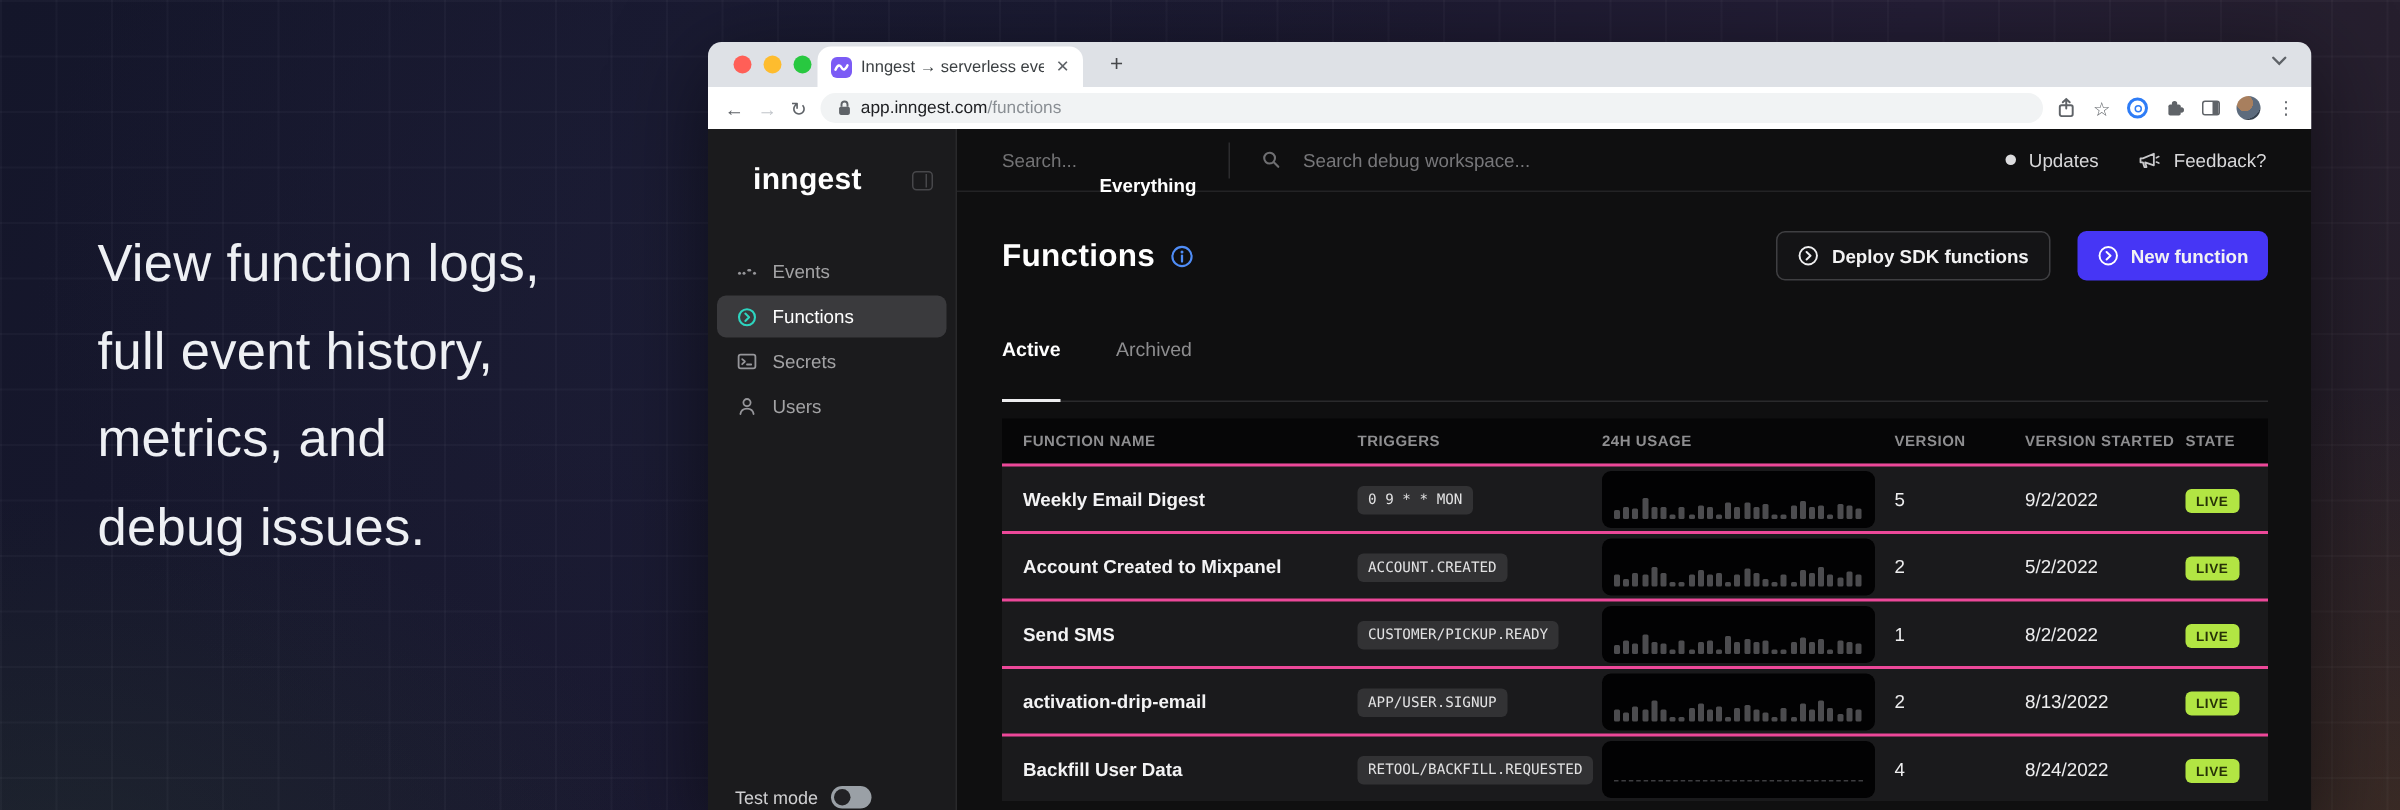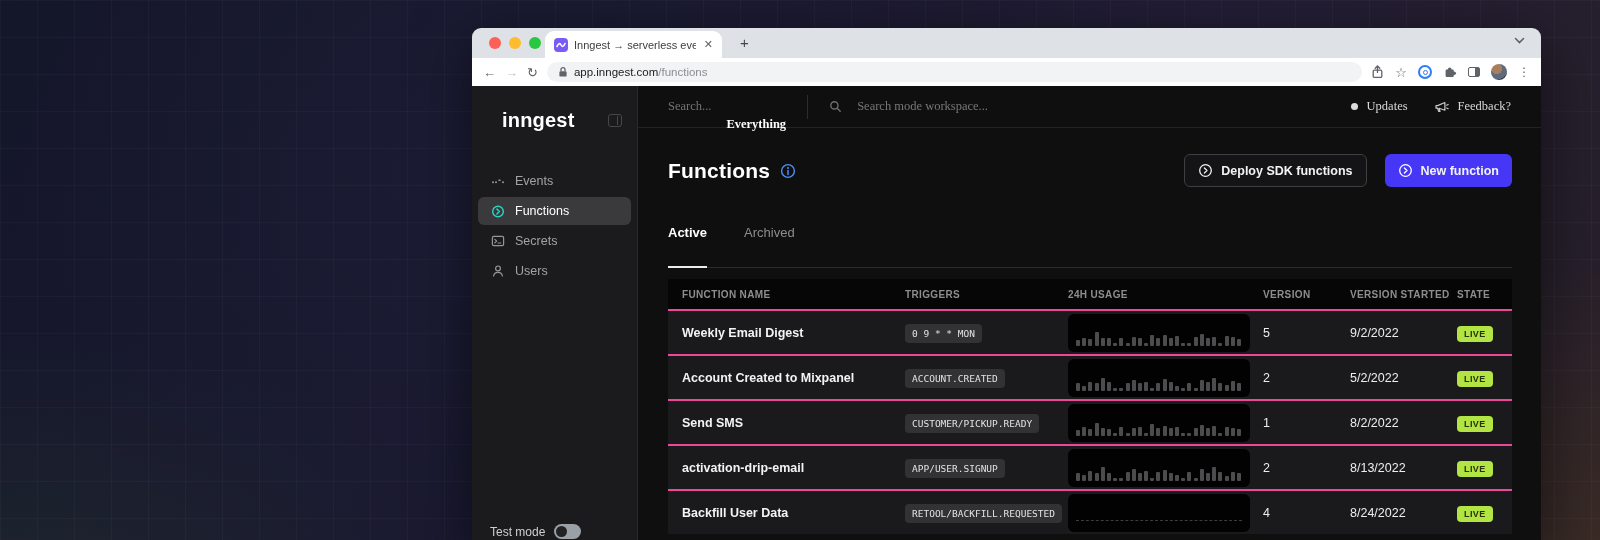--- a/index.html
+++ b/index.html
@@ -75,21 +75,21 @@
   .nav-item.active { background:#3a3a3d; color:#fff; font-weight:500; }
   .nav-ic { width:14px; height:14px; display:flex; align-items:center; justify-content:center; }
   .side-foot { margin-top:auto; padding:0 12px 9px 18px; display:flex; align-items:center; gap:9px; }
   .side-foot span { color:#cfcfd1; font-size:12px; }
   .toggle { width:27px; height:15px; border-radius:8px; background:#9aa0a6; position:relative; }
   .toggle::after { content:""; position:absolute; left:2px; top:2px; width:11px; height:11px;
     border-radius:50%; background:#222225; }
 
   .mainpane { flex:1; display:flex; flex-direction:column; min-width:0; }
   .topbar { height:42px; flex:0 0 42px; border-bottom:1px solid #232325; display:flex;
-    align-items:center; padding:12px 30px; gap:15px;font-family:Liberation Serif, serif; }
+    align-items:center; padding:12px 30px; gap:15px; }
   .tb-search { color:#737375; font-size:12.5px; }
   .tb-scope { color:#fff; font-size:12.5px; font-weight:700;margin-top:35px; }
   .tb-div { width:1px; height:24px; background:#2c2c2e; margin:0 6px; }
   .tb-ph { color:#77777a; font-size:12.5px; }
   .tb-right { margin-left:auto; display:flex; align-items:center; gap:26px; }
   .tb-chip { display:flex; align-items:center; gap:9px; color:#d8d8da; font-size:12.5px; }
   .dot { width:7px; height:7px; border-radius:50%; background:#dcdcde; }
 
   .content { flex:1; padding:0 29px 0 30px; min-height:0; }
   .page-head { margin-top:26px; height:33px; display:flex; align-items:center; }
@@ -122,20 +122,26 @@
   .live { display:inline-block; border-radius:4px; padding:3px 7px; font-size:9px; font-weight:700;
     letter-spacing:.4px; }
 
   svg { display:block; }
 </style>
 </head>
 <body>
 
 <div class="stage">
 
+  <div class="hero">
+    <div>View function logs,</div>
+    <div>full event history,</div>
+    <div>metrics, and</div>
+    <div>debug issues.</div>
+  </div>
 
   <div class="window">
 
     <div class="tabstrip">
       <div class="traffic">
         <span class="light r"></span>
         <span class="light y"></span>
         <span class="light g"></span>
       </div>
       <div class="tab">
@@ -253,21 +259,21 @@
         <div class="topbar">
           <span class="tb-search">Search...</span>
           <span class="tb-scope">Everything</span>
           <span class="tb-div"></span>
           <span>
             <svg width="13" height="13" viewBox="0 0 13 13">
                 <circle cx="5.4" cy="5.4" r="3.6" fill="none" stroke="#6f6f72" stroke-width="1.4"></circle>
                 <path d="M8.2 8.2l3 3" stroke="#6f6f72" stroke-width="1.4" stroke-linecap="round"></path>
               </svg>
           </span>
-          <span class="tb-ph">Search mode workspace...</span>
+          <span class="tb-ph">Search debug workspace...</span>
           <div class="tb-right">
             <span class="tb-chip">
               <span class="dot"></span>
               <span>Updates</span>
             </span>
             <span class="tb-chip">
               <span>
                 <svg width="15" height="14" viewBox="0 0 15 14">
                     <path d="M2 5.6v2.6h1.6l1 3.2h1.4l-.9-3.1 5.8 1.9V2.5L3.6 5.6H2z" fill="none" stroke="#c9c9cb" stroke-width="1.2" stroke-linejoin="round"></path>
                     <path d="M12.6 5.2l1.6-.8M12.6 8l1.6.7" stroke="#c9c9cb" stroke-width="1.1" stroke-linecap="round"></path>

